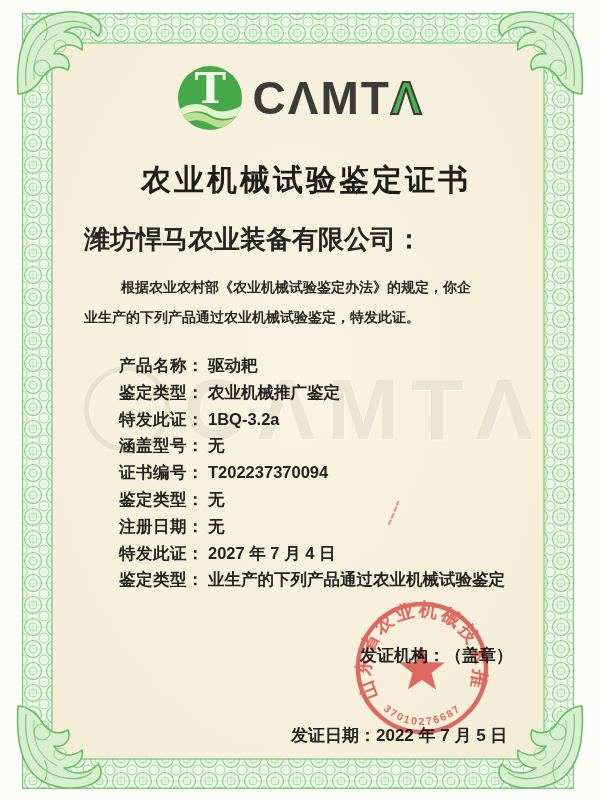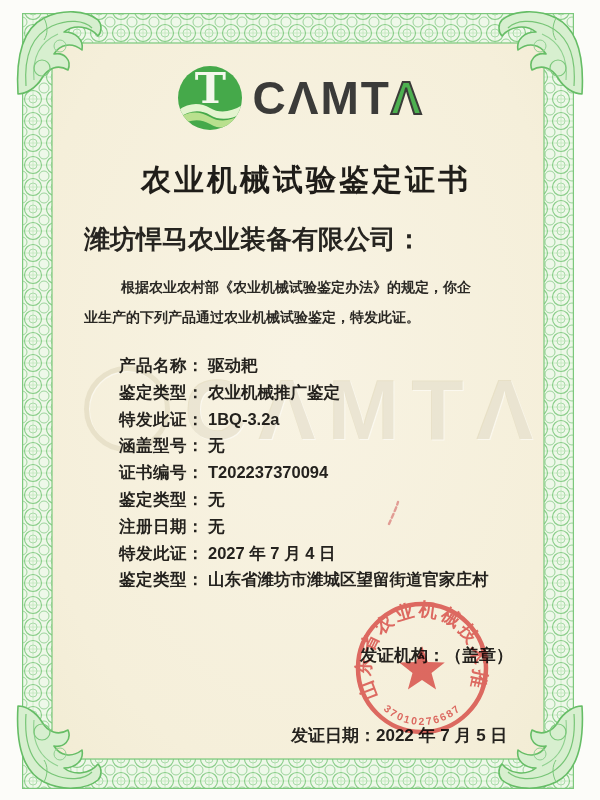--- a/index.html
+++ b/index.html
@@ -117,21 +117,21 @@
 
   <div class="fields">
     <div class="field-row"><span class="f-label">产品名称：</span><span class="f-value">驱动耙</span></div>
     <div class="field-row"><span class="f-label">鉴定类型：</span><span class="f-value">农业机械推广鉴定</span></div>
     <div class="field-row"><span class="f-label">特发此证：</span><span class="f-value">1BQ-3.2a</span></div>
     <div class="field-row"><span class="f-label">涵盖型号：</span><span class="f-value">无</span></div>
     <div class="field-row"><span class="f-label">证书编号：</span><span class="f-value">T202237370094</span></div>
     <div class="field-row"><span class="f-label">鉴定类型：</span><span class="f-value">无</span></div>
     <div class="field-row"><span class="f-label">注册日期：</span><span class="f-value">无</span></div>
     <div class="field-row"><span class="f-label">特发此证：</span><span class="f-value">2027 年 7 月 4 日</span></div>
-    <div class="field-row"><span class="f-label">鉴定类型：</span><span class="f-value">山东省潍坊市潍城区望留街道官家庄村</span></div>
+    <div class="field-row"><span class="f-label">鉴定类型：</span><span class="f-value">业生产的下列产品通过农业机械试验鉴定</span></div>
   </div>
 
   <div class="issuer">发证机构：（盖章）</div>
   <div class="issue-date">发证日期：2022 年 7 月 5 日</div>
 
   <svg class="seal" width="140" height="140" viewBox="0 0 140 140">
     <defs>
       <path id="sealArcTop" d="M27.4,99.8 A52,52 0 1 1 112.6,99.8" fill="none"></path>
       <path id="sealArcBottom" d="M29.7,110.3 A57,57 0 0 0 110.3,110.3" fill="none"></path>
     </defs>

